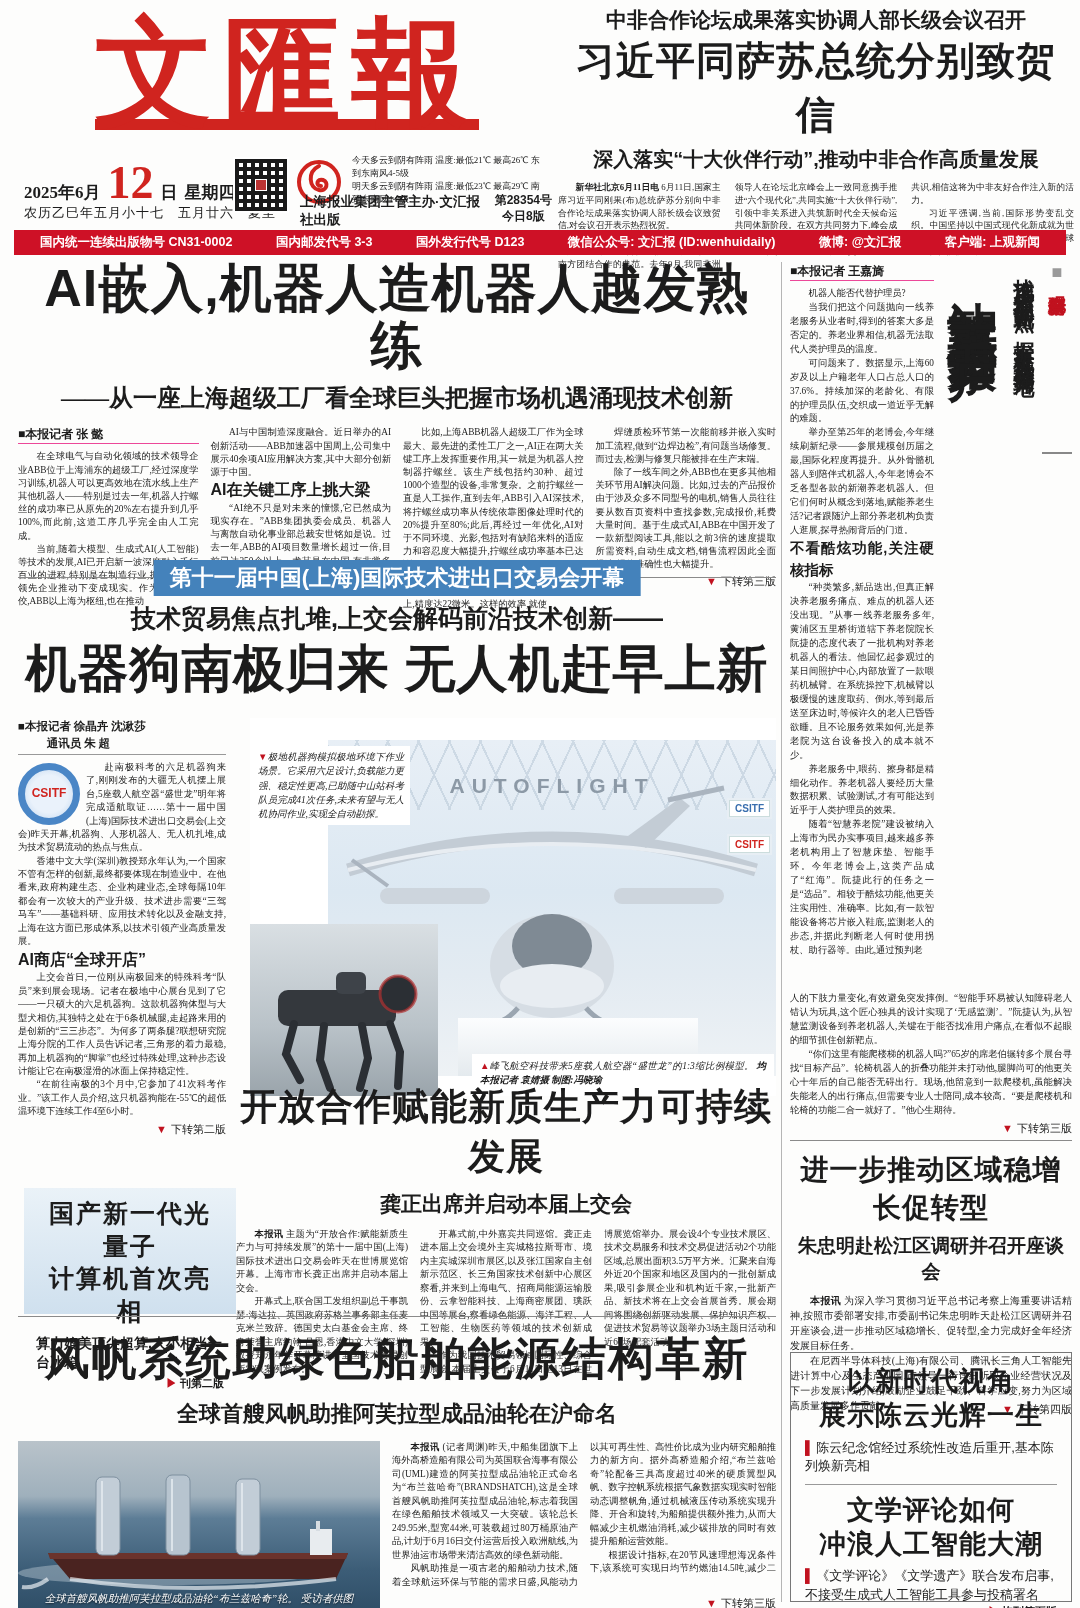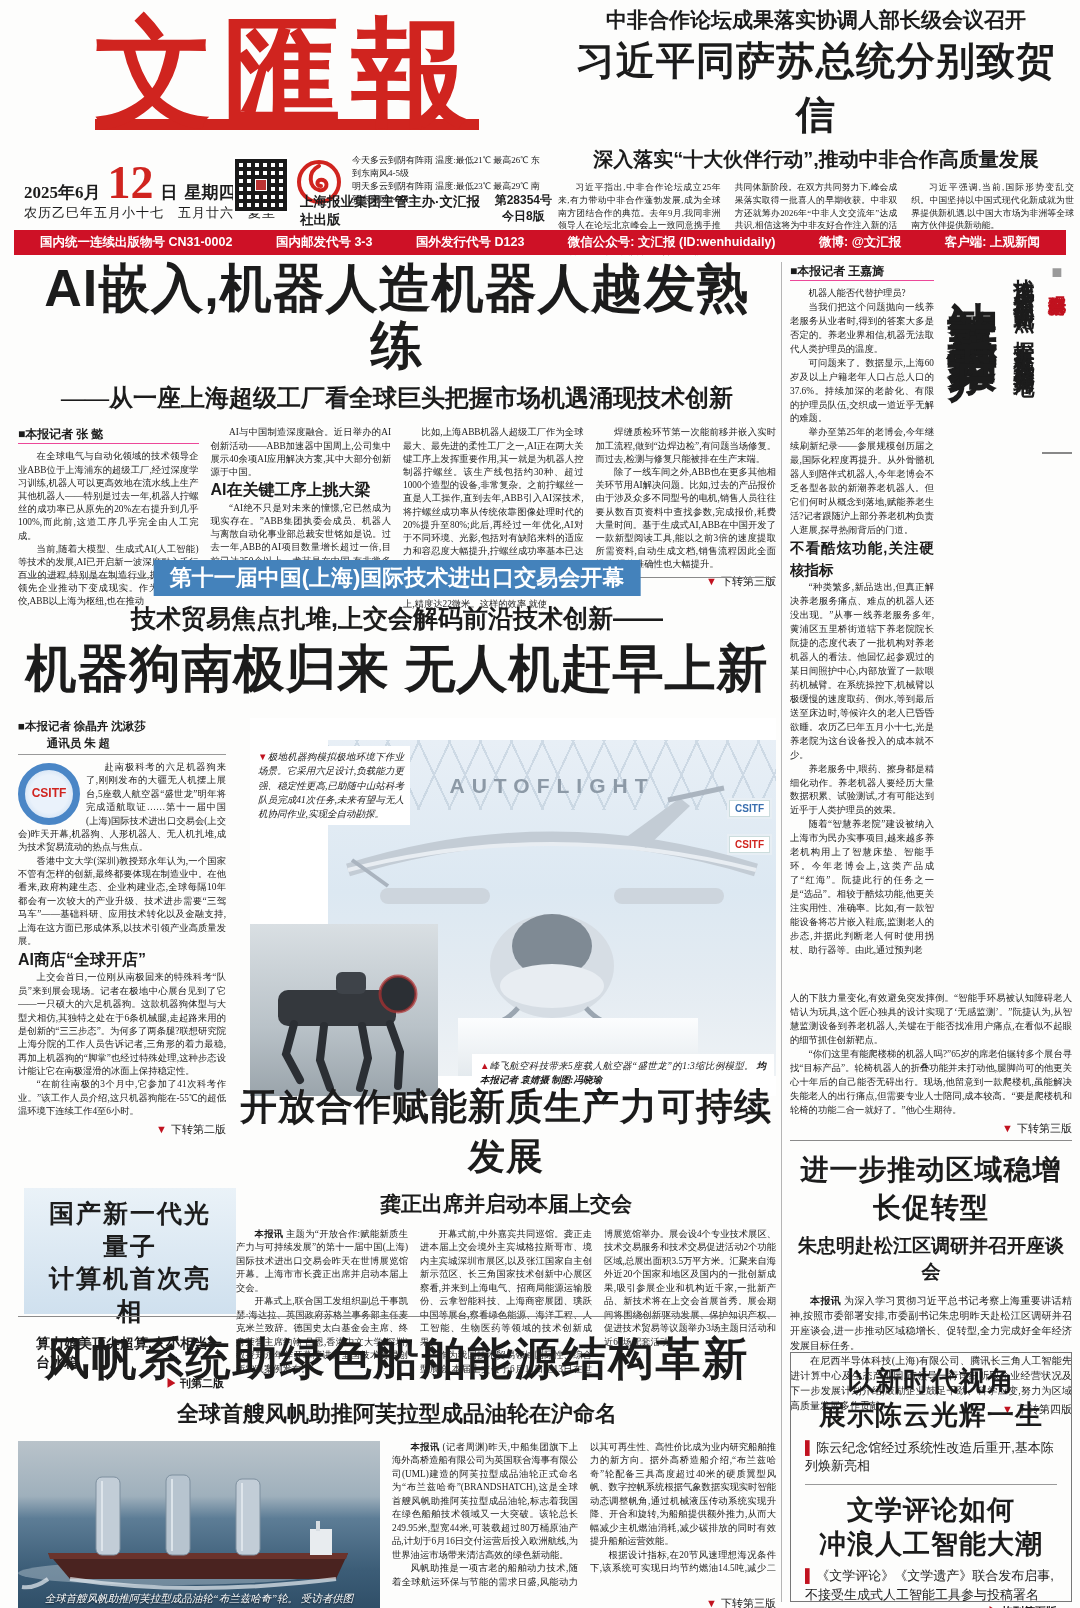--- a/index.html
+++ b/index.html
@@ -184,20 +184,21 @@
       <span>第28354号</span><br>
       <span>今日8版</span>
     </span>
   </div>
 
   <section class="topstory">
     <div class="ts-kicker">中非合作论坛成果落实协调人部长级会议召开</div>
     <h1 class="ts-head" style="margin:0;">习近平同萨苏总统分别致贺信</h1>
     <div class="ts-sub">深入落实“十大伙伴行动”,推动中非合作高质量发展</div>
     <div class="ts-body">
+      <p><strong class="lead">新华社北京6月11日电</strong><span> 6月11日,国家主席习近平同刚果(布)总统萨苏分别向中非合作论坛成果落实协调人部长级会议致贺信,对会议召开表示热烈祝贺。</span></p>
       <p>习近平指出,中非合作论坛成立25年来,有力带动中非合作蓬勃发展,成为全球南方团结合作的典范。去年9月,我同非洲领导人在论坛北京峰会上一致同意携手推进“六个现代化”,共同实施“十大伙伴行动”,引领中非关系进入共筑新时代全天候命运共同体新阶段。在双方共同努力下,峰会成果落实取得一批喜人的早期收获。中非双方还就筹办2026年“中非人文交流年”达成共识,相信这将为中非友好合作注入新的活力。</p>
       <p>习近平强调,当前,国际形势变乱交织。中国坚持以中国式现代化新成就为世界提供新机遇,以中国大市场为非洲等全球南方伙伴提供新动能。</p>
 
     </div>
   </section>
 
   <div class="codes">
     <span>国内统一连续出版物号 CN31-0002</span>
     <span>国内邮发代号 3-3</span>
     <span>国外发行代号 D123</span>
@@ -236,21 +237,21 @@
 
   <aside class="elder">
     <div class="elder-top">
       <div class="elder-text">
         <div class="byline">■本报记者 王嘉旖</div>
         <p>机器人能否代替护理员?</p>
         <p>当我们把这个问题抛向一线养老服务从业者时,得到的答案大多是否定的。养老业界相信,机器无法取代人类护理员的温度。</p>
         <p>可问题来了。数据显示,上海60岁及以上户籍老年人口占总人口的37.6%。持续加深的老龄化、有限的护理员队伍,交织成一道近乎无解的难题。</p>
         <p>举办至第25年的老博会,今年继续刷新纪录——参展规模创历届之最,国际化程度再提升。从外骨骼机器人到陪伴式机器人,今年老博会不乏各型各款的新潮养老机器人。但它们何时从概念到落地,赋能养老生活?记者跟随沪上部分养老机构负责人逛展,探寻热闹背后的门道。</p>
         <p class="elder-sub">不看酷炫功能,关注硬核指标</p>
-        <p>“种类繁多,新品迭出,但真正解决养老服务痛点、难点的机器人还没出现。”从事一线养老服务多年,黄浦区五里桥街道辖下养老院院长阮捷的态度代表了一批机构对养老机器人的看法。他回忆起参观过的某日间照护中心,内部放置了一款喂药机械臂。在系统操控下,机械臂以极缓慢的速度取药、倒水,等到最后送至床边时,等候许久的老人已昏昏欲睡。农历乙巳年五月小十七,光是养老院为这台设备投入的成本就不少。</p>
+        <p>“种类繁多,新品迭出,但真正解决养老服务痛点、难点的机器人还没出现。”从事一线养老服务多年,黄浦区五里桥街道辖下养老院院长阮捷的态度代表了一批机构对养老机器人的看法。他回忆起参观过的某日间照护中心,内部放置了一款喂药机械臂。在系统操控下,机械臂以极缓慢的速度取药、倒水,等到最后送至床边时,等候许久的老人已昏昏欲睡。且不论服务效果如何,光是养老院为这台设备投入的成本就不少。</p>
         <p>养老服务中,喂药、擦身都是精细化动作。养老机器人要经历大量数据积累、试验测试,才有可能达到近乎于人类护理员的效果。</p>
         <p>随着“智慧养老院”建设被纳入上海市为民办实事项目,越来越多养老机构用上了智慧床垫、智能手环。今年老博会上,这类产品成了“红海”。阮捷此行的任务之一是“选品”。相较于酷炫功能,他更关注实用性、准确率。比如,有一款智能设备将芯片嵌入鞋底,监测老人的步态,并据此判断老人何时使用拐杖、助行器等。由此,通过预判老</p>
       </div>
       <div class="elder-headv vert">让智慧养老真正走进千家万户</div>
       <div class="elder-kickv vert">找准用户痛点抓住创新靶点,探索养老机器人从概念到落地</div>
       <div class="elder-tagv vert"><span class="sq">■</span><span>老博会新观察</span></div>
     </div>
     <div class="elder-bottom">
       <p>人的下肢力量变化,有效避免突发摔倒。“智能手环易被认知障碍老人错认为玩具,这个匠心独具的设计实现了‘无感监测’。”阮捷认为,从智慧监测设备到养老机器人,关键在于能否找准用户痛点,在看似不起眼的细节抓住创新靶点。</p>
       <p class="ind">“你们这里有能爬楼梯的机器人吗?”65岁的席老伯辗转多个展台寻找“目标产品”。轮椅机器人的折叠功能并未打动他,腿脚尚可的他更关心十年后的自己能否无碍出行。现场,他留意到一款爬楼机,虽能解决失能老人的出行痛点,但需要专业人士陪同,成本较高。“要是爬楼机和轮椅的功能二合一就好了。”他心生期待。</p>

